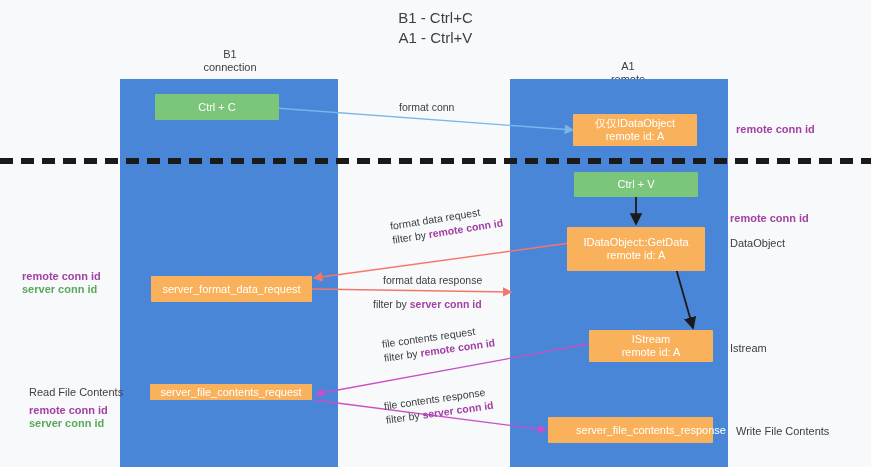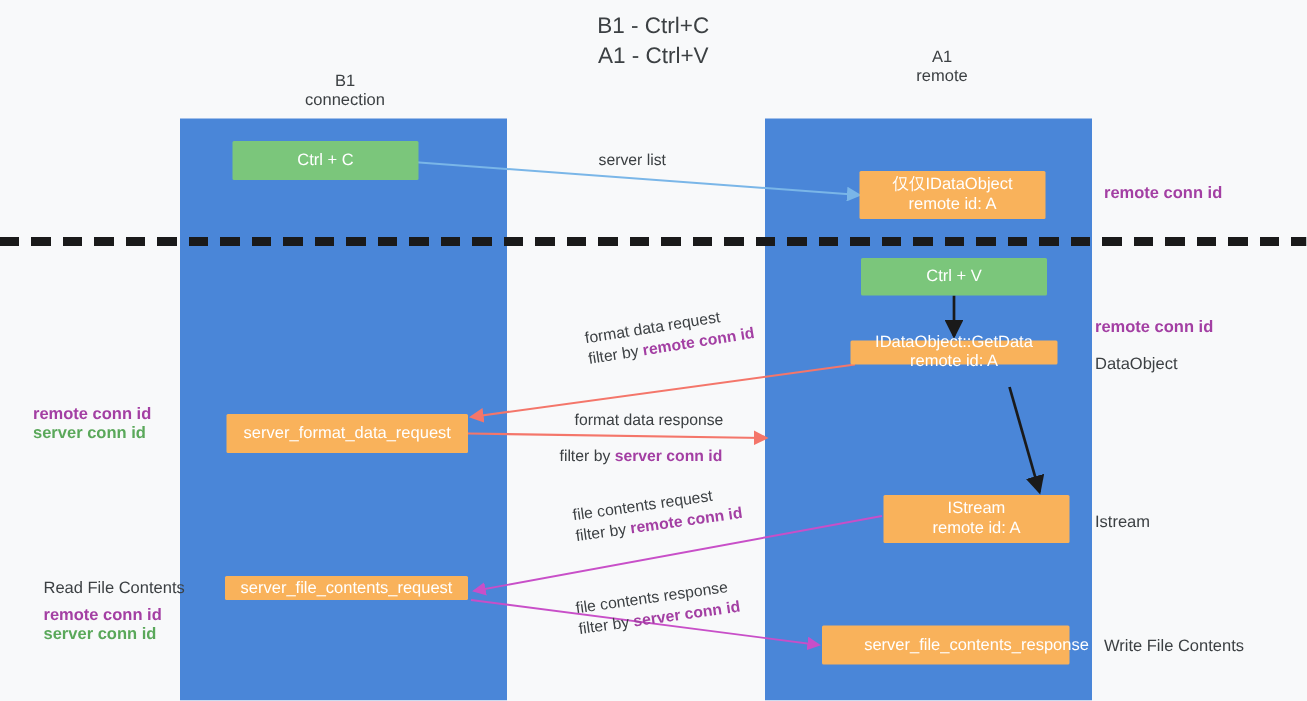--- a/index.html
+++ b/index.html
@@ -95,21 +95,21 @@
 
   <div class="title">
     <div>B1 - Ctrl+C</div>
     <div>A1 - Ctrl+V</div>
   </div>
 
   <div class="hdr" style="left:140px; top:48px; width:180px;">
     <div>B1</div>
     <div>connection</div>
   </div>
-  <div class="hdr" style="left:538px; top:32px; width:180px;">
+  <div class="hdr" style="left:538px; top:60px; width:180px;">
     <div>A1</div>
     <div>remote</div>
   </div>
 
   <div class="lane" style="left:120px; top:79px; width:218px; height:388px;"></div>
   <div class="lane" style="left:510px; top:79px; width:218px; height:388px;"></div>
 
   <svg class="layer">
     <defs>
       <marker id="ar-blue" markerWidth="7" markerHeight="7" refX="6" refY="3.5" orient="auto">
@@ -149,21 +149,21 @@
 
   <div class="node orange" style="left:573px; top:114px; width:124px; height:32px;">
     <div>仅仅IDataObject</div>
     <div>remote id: A</div>
   </div>
 
   <div class="node green" style="left:574px; top:172px; width:124px; height:25px;">
     <div>Ctrl + V</div>
   </div>
 
-  <div class="node orange" style="left:567px; top:227px; width:138px; height:16px;">
+  <div class="node orange" style="left:567px; top:227px; width:138px; height:44px;">
     <div>IDataObject::GetData</div>
     <div>remote id: A</div>
   </div>
 
   <div class="node orange" style="left:151px; top:276px; width:161px; height:26px;">
     <div>server_format_data_request</div>
   </div>
 
 
   <div class="node orange" style="left:589px; top:330px; width:124px; height:32px;">
@@ -173,21 +173,21 @@
 
   <div class="node orange" style="left:150px; top:384px; width:162px; height:16px;">
     <div>server_file_contents_request</div>
   </div>
 
   <div class="node orange" style="left:548px; top:417px; width:165px; height:26px;padding-left:41px;">
     <div>server_file_contents_response</div>
   </div>
 
   <div class="edge-label" style="left:399px; top:100px;">
-    <span>server list</span>
+    <span>format conn</span>
   </div>
 
   <div class="edge-label rot-a" style="left:389px; top:219px;">
     <div>format data request</div>
     <div>
       <span>filter by </span><span class="purple">remote conn id</span>
     </div>
   </div>
 
   <div class="edge-label" style="left:383px; top:273px;">

